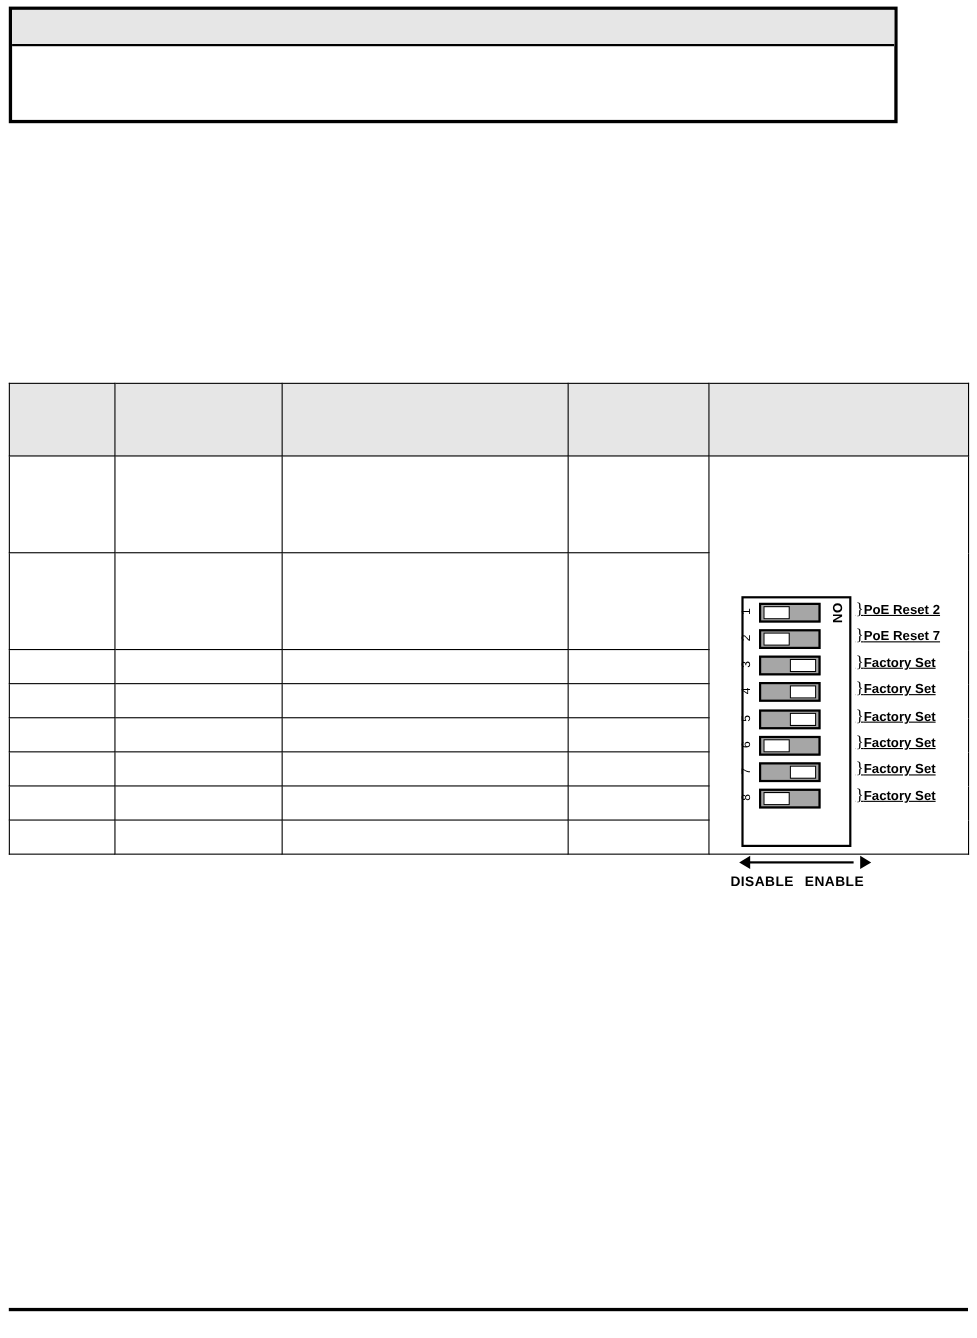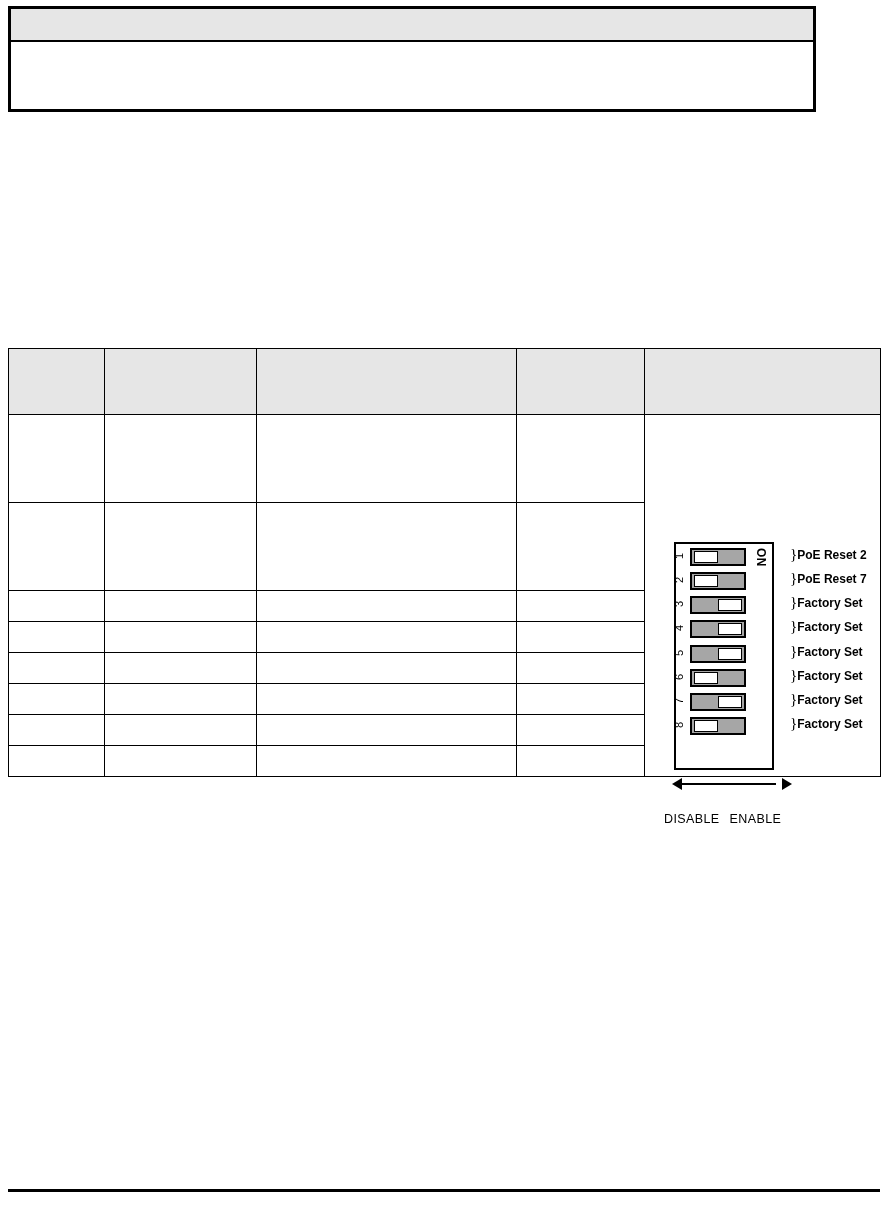--- a/index.html
+++ b/index.html
@@ -141,25 +141,26 @@
     position: absolute;
     left: 22px;
     width: 14px;
     font-family: "Liberation Sans", sans-serif;
     font-size: 11px;
     text-align: center;
     transform: rotate(-90deg);
   }
   .brace {
     position: absolute;
-    left: 140px;
+    left: 128px;
     font-family: "Liberation Sans", sans-serif;
     font-size: 12px;
     font-weight: bold;
     white-space: nowrap;
+    text-decoration: underline;
   }
   .brace .bsym {
     font-family: "Liberation Serif", serif;
     font-size: 15px;
     font-weight: normal;
   }
   .arrow-row {
     position: absolute;
     left: 22px;
     top: 360px;
@@ -183,23 +184,22 @@
   }
   .arrow-l { left: 0px; border-right: 10px solid #000; }
   .arrow-r { right: 0px; border-left: 10px solid #000; }
   .dip-caption {
     position: absolute;
     left: 14px;
     top: 376px;
     width: 150px;
     font-family: "Liberation Sans", sans-serif;
     font-size: 12.5px;
-    font-weight: normal;
+    font-weight: bold;
     letter-spacing: 0.4px;
-    margin-top: 18px;
   }
   .dip-caption .sp { display: inline-block; width: 10px; }
 
   
   .bottom-rule {
     position: absolute;
     left: 8px;
     top: 1189px;
     width: 872px;
     height: 3px;

